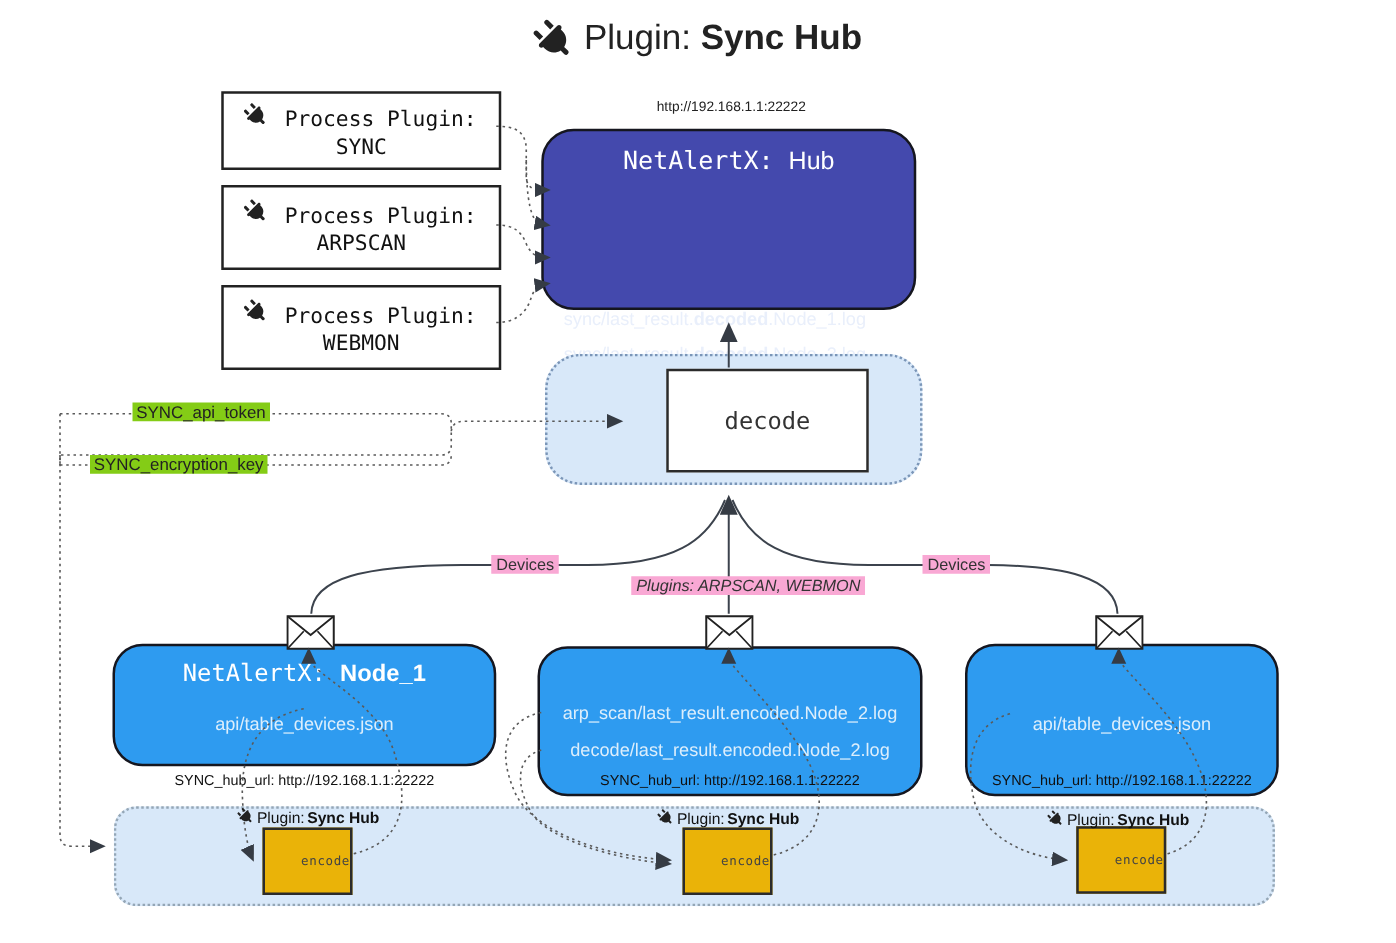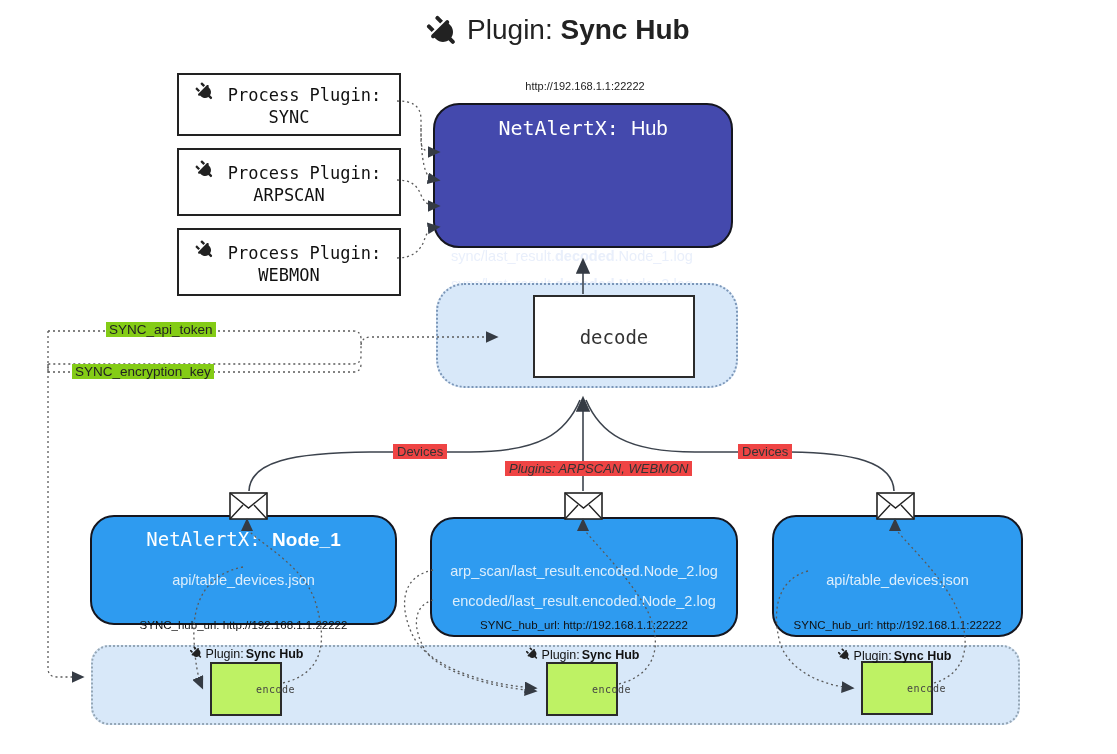--- a/index.html
+++ b/index.html
@@ -32,39 +32,39 @@
   
   .decode-wrap{left:436px;top:283px;width:302px;height:105px;background:#d8e8f9;
                border:2px dotted #7b96b8;border-radius:28px;z-index:1;box-sizing:border-box;}
   .decode-box{left:505px;top:295px;width:162px;height:83px;background:#fff;border:2px solid #2b2b2b;
               z-index:1;display:flex;align-items:center;justify-content:center;font-size:19px;color:#333;box-sizing:border-box;margin-left:28px;}
 
   
   .tok{background:#84cc16;font-size:13.5px;color:#222;z-index:3;padding:0 3px;white-space:nowrap;}
 
   
-  .edge-label{background:#ef4444;font-size:13px;color:#333;z-index:3;padding:0 4px;white-space:nowrap;}
+  .edge-label{background:#f9a8d4;font-size:13px;color:#333;z-index:3;padding:0 4px;white-space:nowrap;}
 
   
   .node{background:#2e9bf0;border:2px solid #15161f;border-radius:24px;z-index:1;box-sizing:border-box;}
   .node-title{position:absolute;left:0;width:100%;text-align:center;color:#fff;font-size:19px;white-space:nowrap;}
   .node-title .bold{font-weight:bold;font-family:"Liberation Sans","DejaVu Sans",sans-serif;}
   .node-file{position:absolute;left:0;width:100%;text-align:center;color:#dceefc;font-size:14.5px;white-space:nowrap;z-index:3;}
   .node-url{position:absolute;left:0;width:100%;text-align:center;color:#111;font-size:11.5px;white-space:nowrap;}
 
   
   .env{width:39px;height:28px;z-index:2;}
 
   
   .band{left:91px;top:645px;width:929px;height:80px;background:#d8e8f9;border:2px dotted #94a6b6;
         border-radius:18px;z-index:0;box-sizing:border-box;}
   .band-label{font-size:12.5px;color:#111;z-index:3;white-space:nowrap;display:flex;align-items:center;gap:2px;justify-content:center;}
   .band-label .bold{font-weight:bold;}
-  .encode-box{width:72px;height:54px;background:#bef264;border:2px solid #2b2b2b;z-index:1;box-sizing:border-box;
-              display:flex;align-items:center;justify-content:flex-start;font-size:10px;letter-spacing:.5px;color:#444;padding-left:44px;}
+  .encode-box{width:72px;height:54px;background:#eab308;border:2px solid #2b2b2b;z-index:1;box-sizing:border-box;
+              display:flex;align-items:center;justify-content:flex-end;font-size:10px;letter-spacing:.5px;color:#444;padding-left:44px;}
 
   svg.overlay{position:absolute;left:0;top:0;z-index:2;pointer-events:none;}
   .s-line{fill:none;stroke:#3c434d;stroke-width:1.6px;}
   .d-line{fill:none;stroke:#5a5a5a;stroke-width:1.3px;stroke-dasharray:2 3;}
 </style>
 </head>
 <body>
 
 <div class="canvas">
 
@@ -112,28 +112,28 @@
     <div class="hub-entry" style="top:171px;"><span>sync/last_result.</span><b>decoded</b><span>.Node_3.log</span></div>
     <div class="hub-entry" style="top:197px;left:9px;"><span>arp_scan/last_result.</span><b>decoded</b><span>.Node_2.log</span></div>
     <div class="hub-entry" style="top:218px;left:9px;"><span>webmon/last_result.</span><b>decoded</b><span>.Node_2.log</span></div>
   </div>
 
   <div class="abs decode-wrap"></div>
   <div class="abs decode-box mono">
       <span>decode</span>
     </div>
 
-  <div class="abs node" style="left:90px;top:515px;width:307px;height:110px;">
+  <div class="abs node" style="left:90px;top:515px;width:307px;height:98px;">
     <div class="node-title mono" style="top:11px;"><span>NetAlertX: </span><span class="bold">Node_1</span></div>
     <div class="node-file" style="top:55px;">api/table_devices.json</div>
     <div class="node-url" style="top:102px;">SYNC_hub_url: http://192.168.1.1:22222</div>
   </div>
   <div class="abs node" style="left:430px;top:517px;width:308px;height:120px;">
     <div class="node-file" style="top:44px;">arp_scan/last_result.encoded.Node_2.log</div>
-    <div class="node-file" style="top:74px;">encoded/last_result.encoded.Node_2.log</div>
+    <div class="node-file" style="top:74px;">decode/last_result.encoded.Node_2.log</div>
     <div class="node-url" style="top:100px;">SYNC_hub_url: http://192.168.1.1:22222</div>
   </div>
   <div class="abs node" style="left:772px;top:515px;width:251px;height:122px;">
     <div class="node-file" style="top:55px;">api/table_devices.json</div>
     <div class="node-url" style="top:102px;">SYNC_hub_url: http://192.168.1.1:22222</div>
   </div>
 
   <div class="abs env" style="left:229px;top:492px;">
     <svg width="39" height="28" viewBox="0 0 39 28">
         <rect x="1" y="1" width="37" height="26" fill="#fff" stroke="#222" stroke-width="1.6"></rect>

